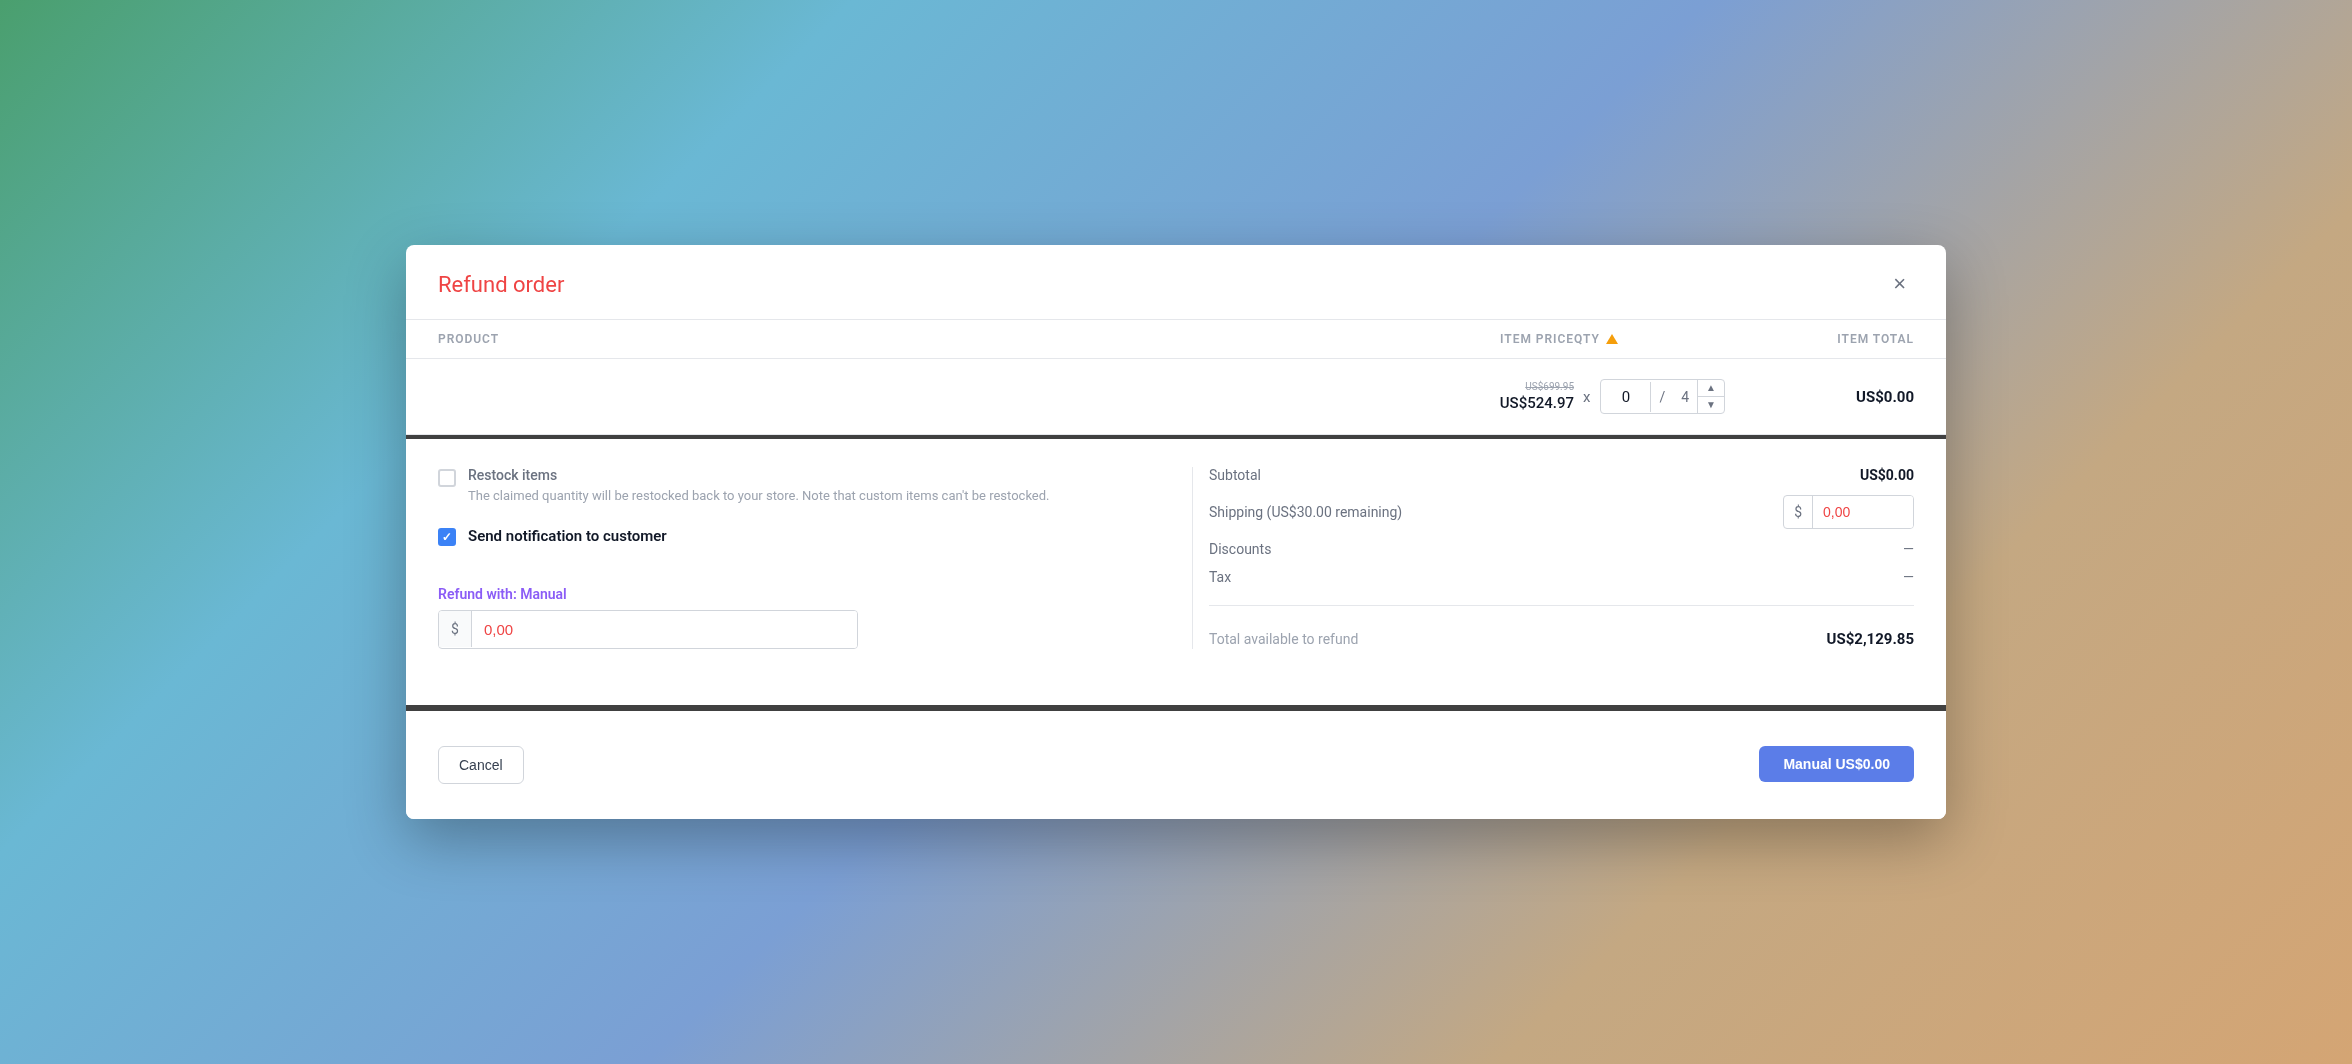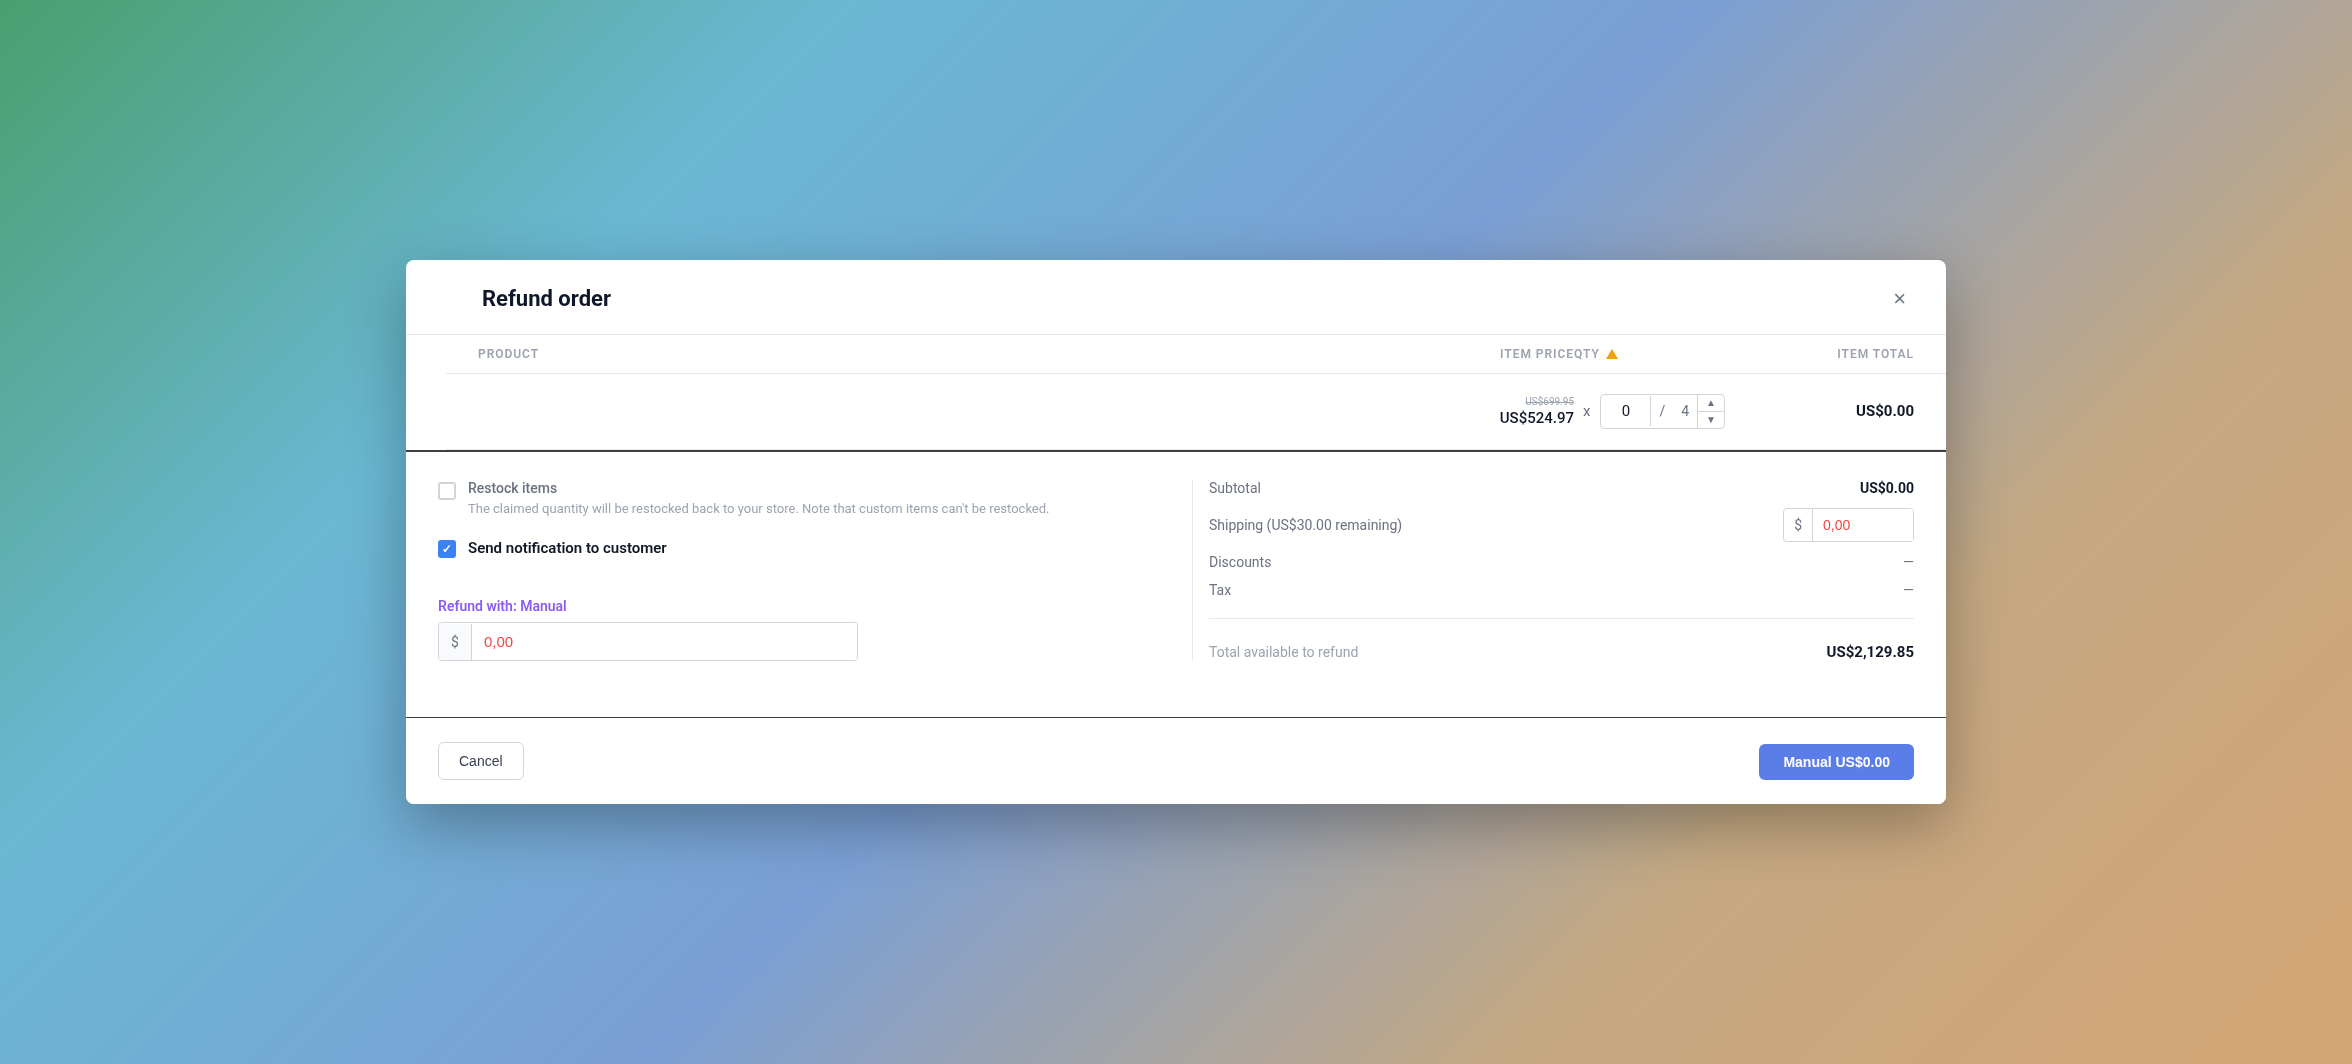--- a/index.html
+++ b/index.html
@@ -40,44 +40,42 @@
     .modal-header {
       display: flex;
       align-items: center;
       justify-content: space-between;
       padding: 24px 32px 20px 32px;
       border-bottom: 1px solid #e5e7eb;
     }
 
     .modal-title {
       font-size: 22px;
-      font-weight: 700;
-      color: #0f172a;
-      margin-left: 44px;
+      font-weight: 400;
+      color: #ef4444;
     }
 
     .close-btn {
       background: none;
       border: none;
       cursor: pointer;
       color: #6b7280;
       font-size: 22px;
       padding: 4px 8px;
       line-height: 1;
     }
 
     .modal-body {
       flex: 1;
       overflow-y: auto;
     }
 
     
     .table-section {
-      border-bottom: 2px solid #404040;
-      padding-left: 40px;
+      border-bottom: 4px solid #404040;
     }
 
     .table-header {
       display: grid;
       grid-template-columns: 1fr 220px 160px 180px;
       padding: 12px 32px;
       border-bottom: 1px solid #e5e7eb;
     }
 
     .table-header-cell {
@@ -402,24 +400,24 @@
 
     .total-available-value {
       font-size: 15px;
       font-weight: 700;
       color: #111827;
     }
 
     
     .modal-footer {
       display: flex;
-      align-items: flex-end;
+      align-items: flex-start;
       justify-content: space-between;
-      padding: 24px 32px;
-      border-top: 1px solid #404040;
+      padding: 35px 32px;
+      border-top: 6px solid #404040;
       background: #fff;
     }
 
     .cancel-btn {
       background: #fff;
       border: 1px solid #d1d5db;
       border-radius: 6px;
       padding: 10px 20px;
       font-size: 14px;
       color: #374151;

